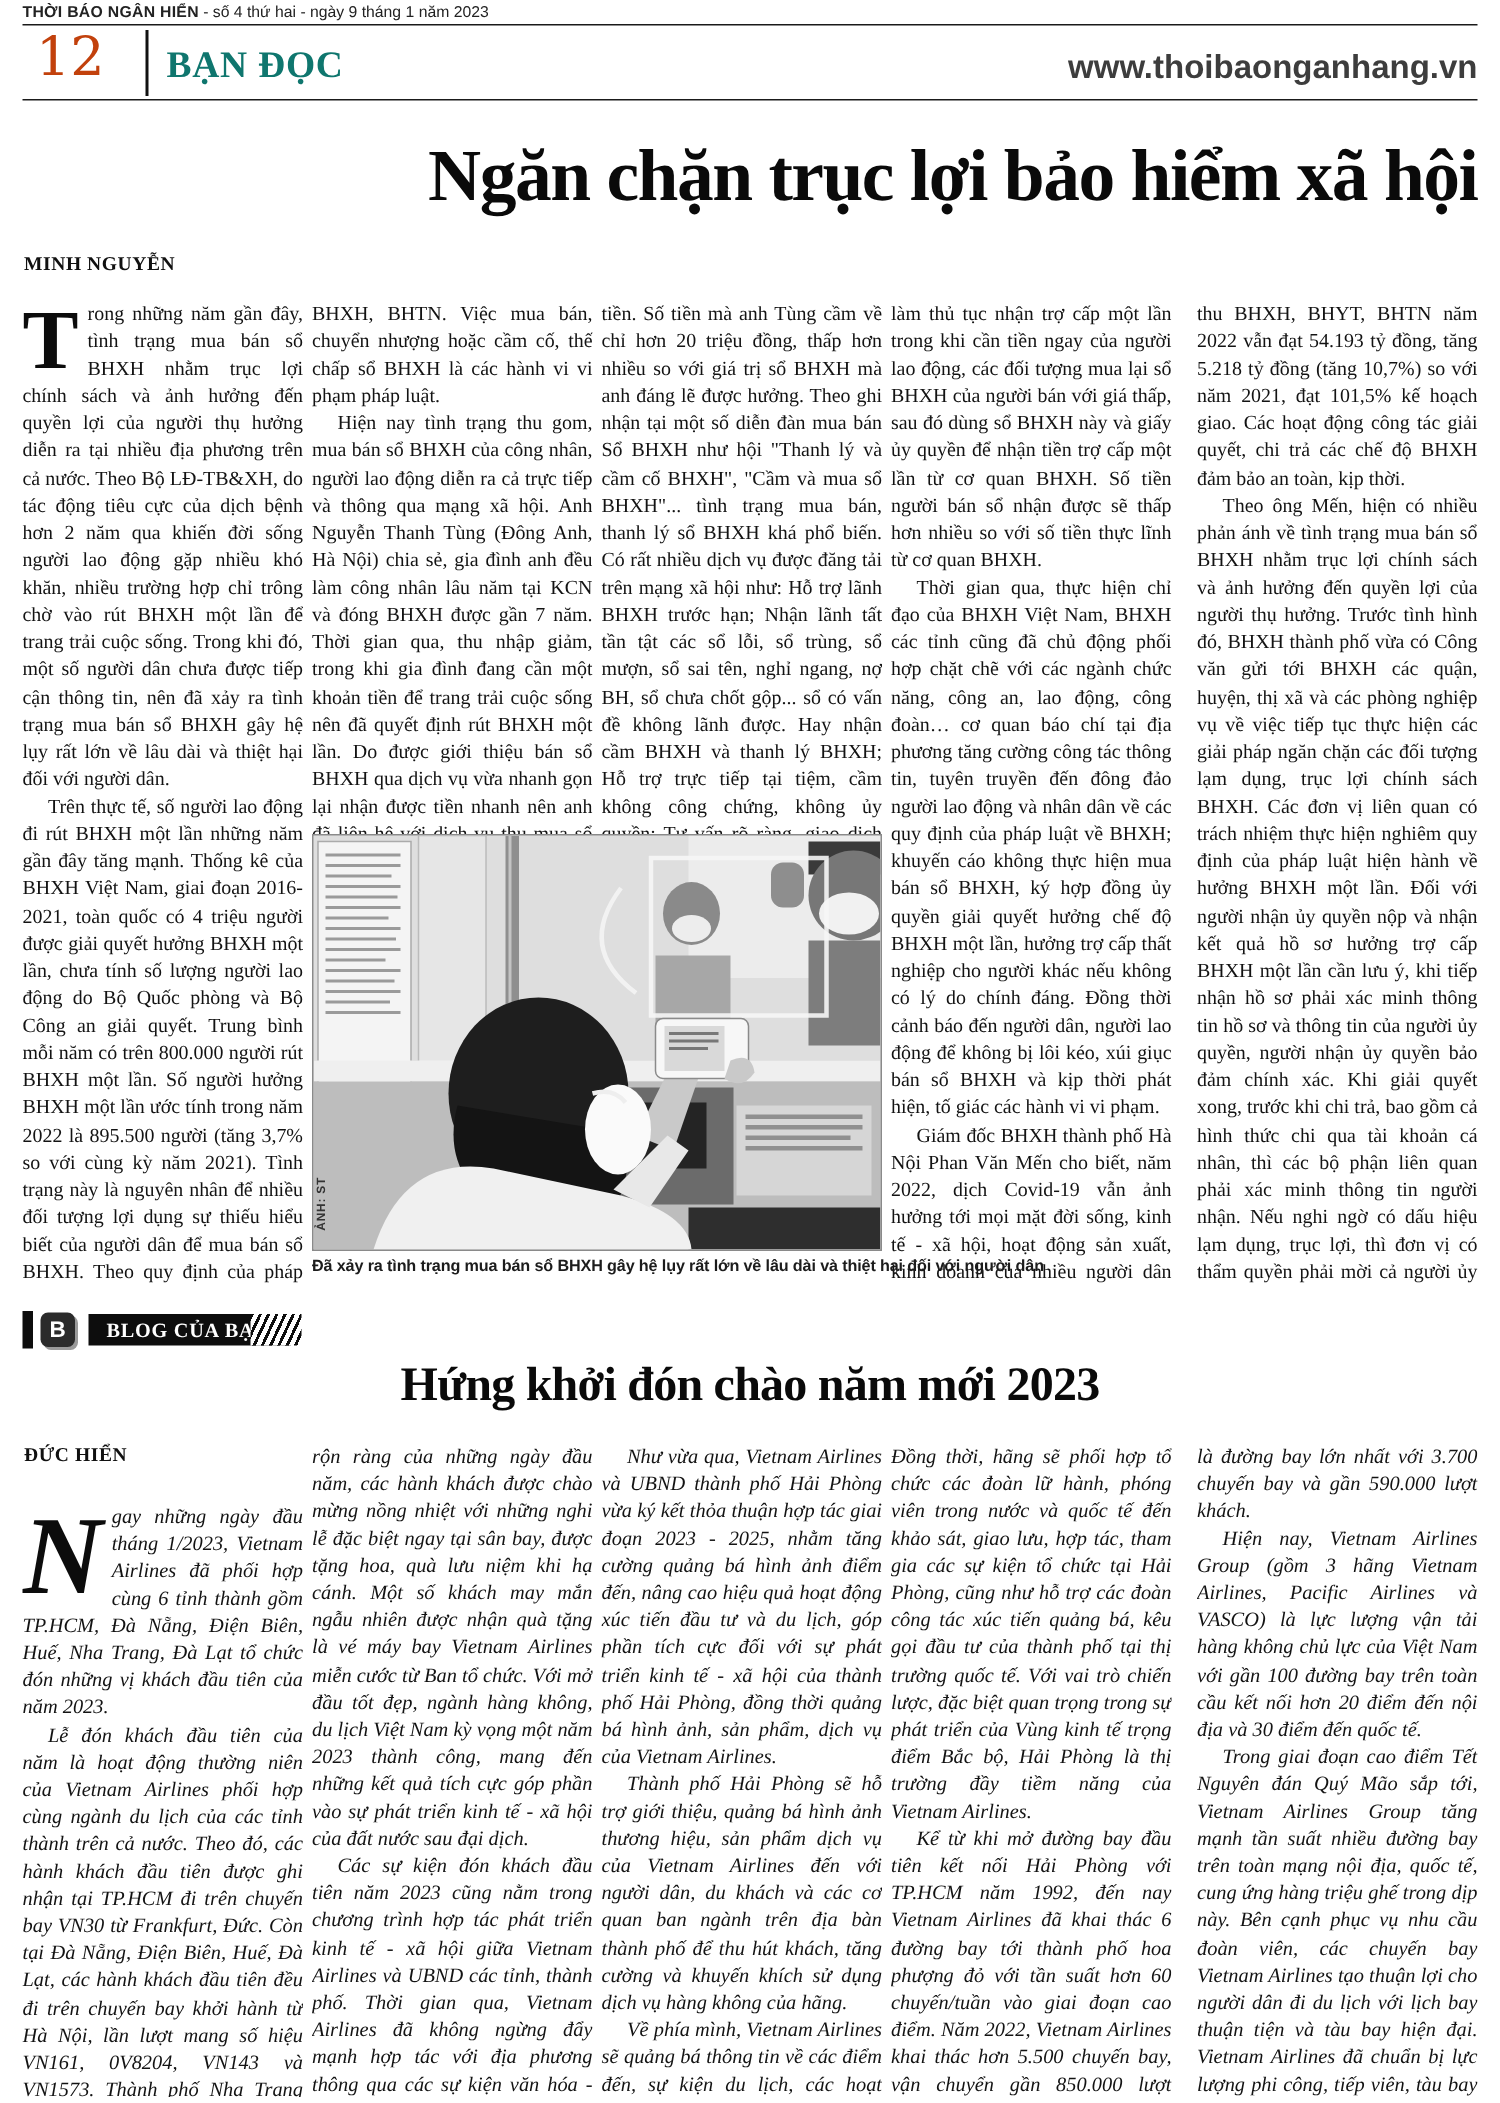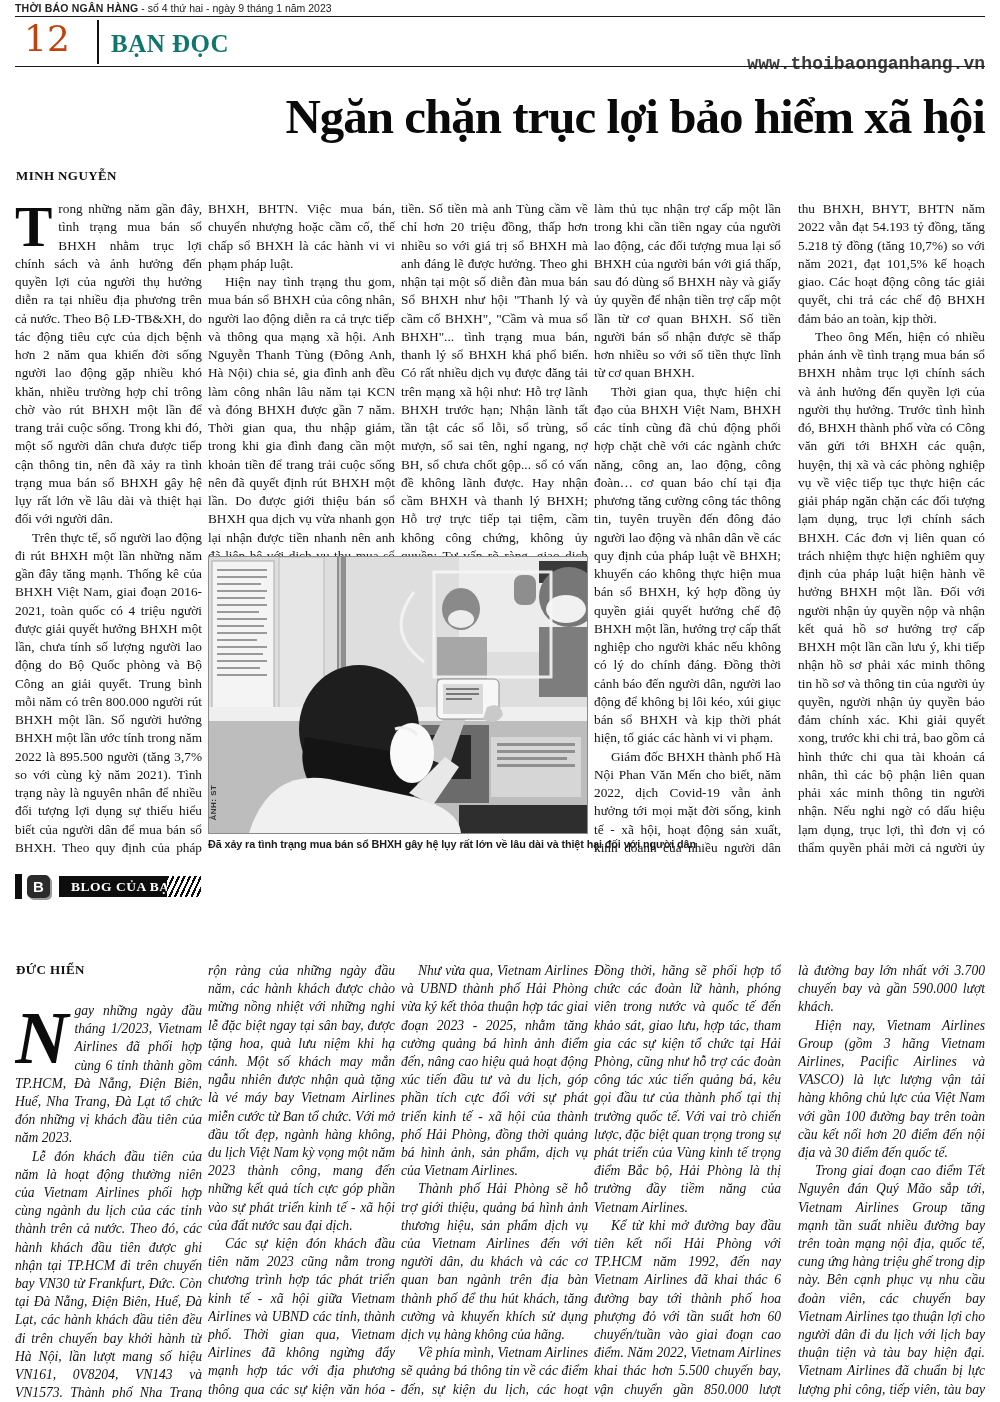--- a/index.html
+++ b/index.html
@@ -11,21 +11,21 @@
   }
   
   .masthead { position:absolute; left:15px; top:2px; font-family:"Liberation Sans",sans-serif; font-size:10.5px; color:#222; white-space:nowrap; }
   .masthead b { font-weight:bold; letter-spacing:.2px; }
   .rule { position:absolute; left:15px; width:970px; background:#1a1a1a; }
   .rule1 { top:16px; height:1px; }
   .rule2 { top:66px; height:1px; }
   .pageno { position:absolute; left:24px; top:18px; font-family:"DejaVu Serif",serif; font-size:36px; font-weight:500; color:#c2410c; }
   .vline { position:absolute; left:97px; top:20px; width:2px; height:44px; background:#111; }
   .section-title { position:absolute; left:111px; top:30px; font-family:"Liberation Serif",serif; font-weight:900; font-size:25px; letter-spacing:.5px; color:#0f766e; }
-  .website { position:absolute; right:15px; top:54px; font-family:Liberation Mono, monospace; font-weight:bold; font-size:18px; color:#3d3d3d; }
+  .website { position:absolute; right:15px; top:32px; font-family:Liberation Sans, sans-serif; font-weight:bold; font-size:22px; color:#3d3d3d; }
   
   .headline1 { position:absolute; left:15px; top:88px; width:970px; text-align:center;
     font-family:"Liberation Serif",serif; font-weight:900; font-size:49px; letter-spacing:-1px; color:#0a0a0a; }
   .headline2 { position:absolute; left:15px; top:904px; width:970px; text-align:center;
     font-family:"Liberation Serif",serif; font-weight:900; font-size:32px; letter-spacing:-.5px; color:#0a0a0a; }
   
   .byline { position:absolute; font-family:"Liberation Serif",serif; font-weight:900; font-size:13px; letter-spacing:.4px; color:#101010; }
   .byline1 { left:16px; top:168px; }
   .byline2 { left:16px; top:962px; }
   
@@ -60,21 +60,21 @@
   .blog-hatch { position:absolute; left:152px; top:2px; width:34px; height:21px;
     background:repeating-linear-gradient(115deg,#0d0d0d 0 2px,#ffffff 2px 5px); }
   .blog-gray { position:absolute; left:152px; top:4px; width:818px; height:17px; background:#c6c6c6; z-index:-1; }
 </style>
 </head>
 <body>
 
 <div class="page">
 
   <div class="masthead">
-    <b>THỜI BÁO NGÂN HÀNG</b><span> - số 4 thứ hai - ngày 9 tháng 1 năm 2023</span>
+    <b>THỜI BÁO NGÂN HIỂN</b><span> - số 4 thứ hai - ngày 9 tháng 1 năm 2023</span>
   </div>
   <div class="rule rule1"></div>
   <div class="pageno">12</div>
   <div class="vline"></div>
   <div class="section-title">BẠN ĐỌC</div>
   <div class="website">www.thoibaonganhang.vn</div>
   <div class="rule rule2"></div>
 
   <h1 class="headline1" style="margin:0;text-align:right;">Ngăn chặn trục lợi bảo hiểm xã hội</h1>
   <div class="byline byline1">MINH NGUYỄN</div>
@@ -189,20 +189,21 @@
   </div>
 
   <div class="blogbar">
     <div class="blog-gray"></div>
     <div class="stub"></div>
     <div class="blogger-badge">B</div>
     <div class="blog-label-box">BLOG CỦA BẠN</div>
     <div class="blog-hatch"></div>
   </div>
 
+  <h2 class="headline2" style="margin:0;">Hứng khởi đón chào năm mới 2023</h2>
   <div class="byline byline2">ĐỨC HIỂN</div>
 
   <div class="a2">
     <div class="col c1">
       <p class="noind"><span class="dropcap">N</span><span>gay những ngày đầu tháng 1/2023, Vietnam Airlines đã phối hợp cùng 6 tỉnh thành gồm TP.HCM, Đà Nẵng, Điện Biên, Huế, Nha Trang, Đà Lạt tổ chức đón những vị khách đầu tiên của năm 2023.</span></p>
       <p>Lễ đón khách đầu tiên của năm là hoạt động thường niên của Vietnam Airlines phối hợp cùng ngành du lịch của các tỉnh thành trên cả nước. Theo đó, các hành khách đầu tiên được ghi nhận tại TP.HCM đi trên chuyến bay VN30 từ Frankfurt, Đức. Còn tại Đà Nẵng, Điện Biên, Huế, Đà Lạt, các hành khách đầu tiên đều đi trên chuyến bay khởi hành từ Hà Nội, lần lượt mang số hiệu VN161, 0V8204, VN143  và VN1573. Thành phố Nha Trang đón khách đầu năm trên chuyến bay VN441 từ Seoul, Hàn Quốc (đáp xuống sân bay Cam Ranh).</p>
 
     </div>
     <div class="col c2">
       <p class="noind">rộn ràng của những ngày đầu năm, các hành khách được chào mừng nồng nhiệt với những nghi lễ đặc biệt ngay tại sân bay, được tặng hoa, quà lưu niệm khi hạ cánh. Một số khách may mắn ngẫu nhiên được nhận quà tặng là vé máy bay Vietnam Airlines miễn cước từ Ban tổ chức. Với mở đầu tốt đẹp, ngành hàng không, du lịch Việt Nam kỳ vọng một năm 2023 thành công, mang đến những kết quả tích cực góp phần vào sự phát triển kinh tế - xã hội của đất nước sau đại dịch.</p>

